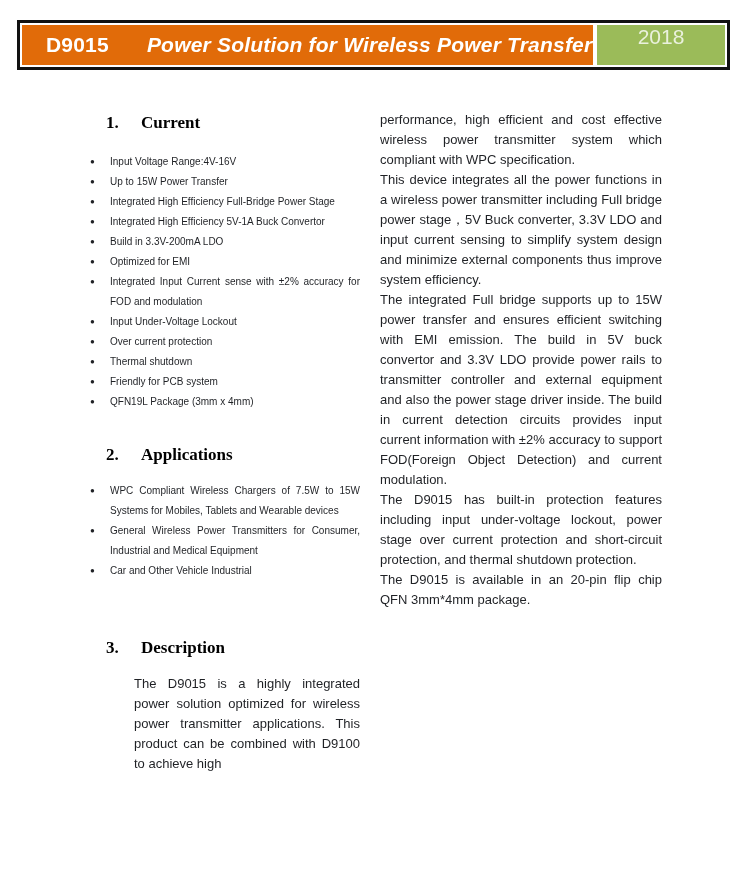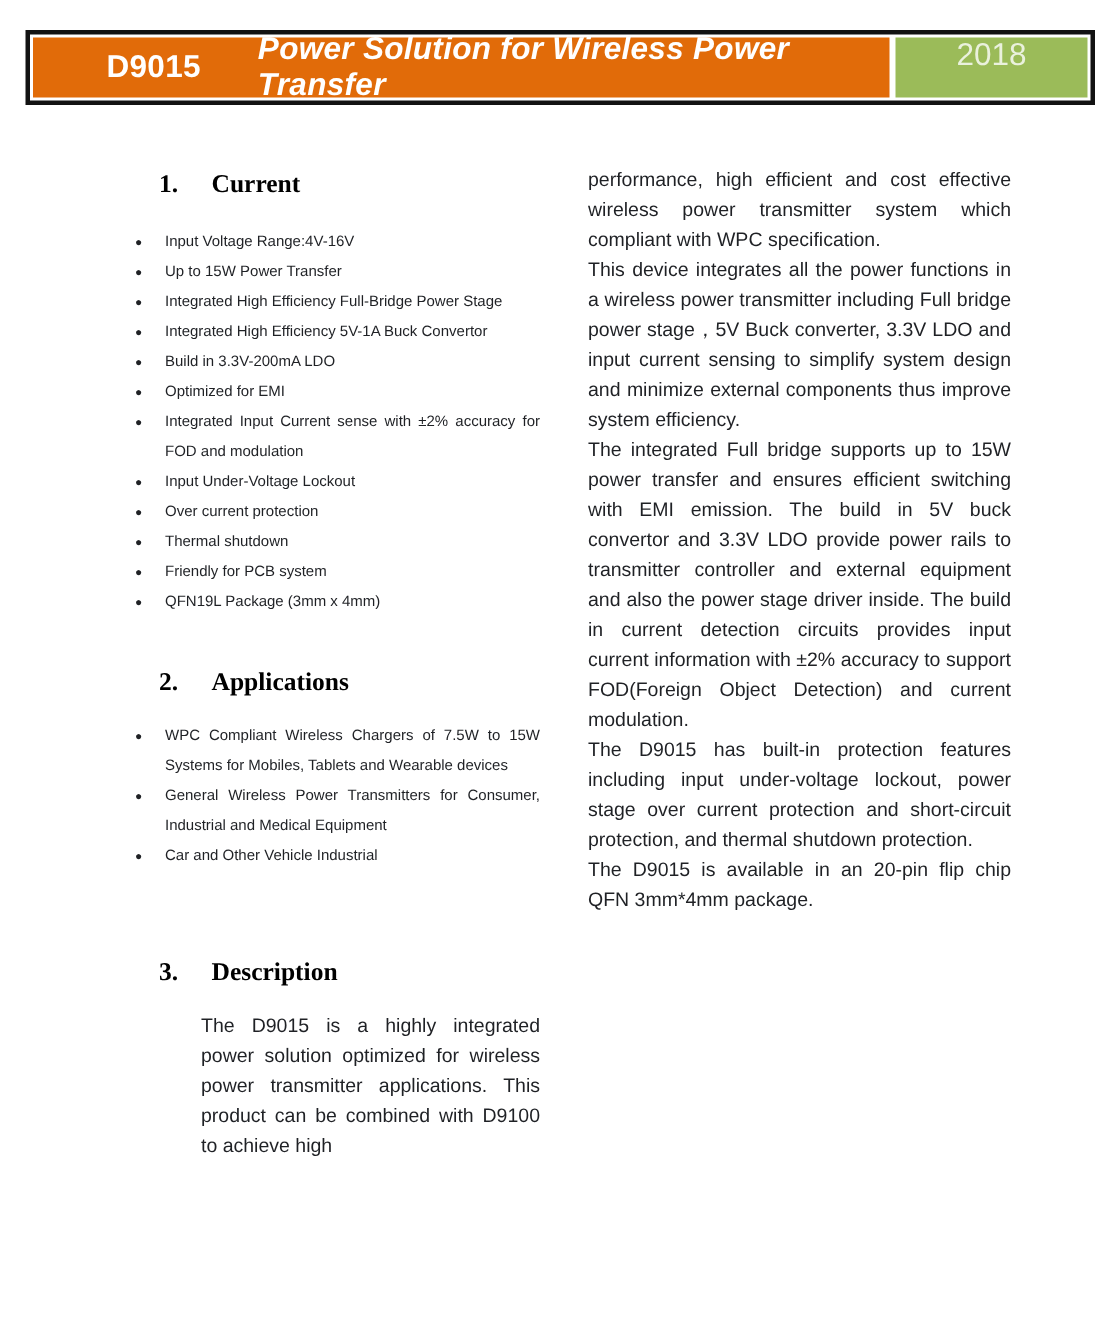--- a/index.html
+++ b/index.html
@@ -53,21 +53,21 @@
     font-size: 21px;
     font-weight: 400;
   }
 
   
   .content {
     display: flex;
     padding: 100px 0 0 88px;
   }
   .col-left  { width: 272px; flex: 0 0 auto; }
-  .col-right { width: 282px; flex: 0 0 auto; margin-left: 32px; padding-top: 10px; }
+  .col-right { width: 282px; flex: 0 0 auto; margin-left: 20px; padding-top: 10px; }
 
   .section-heading {
     display: flex;
     padding-left: 18px;
     font-family: "Liberation Serif", "DejaVu Serif", serif;
     font-weight: bold;
     font-size: 17px;
     color: #000000;
     line-height: 19px;
   }
@@ -103,21 +103,21 @@
     text-align: justify;
   }
 </style>
 </head>
 <body>
 
 <div class="page">
 
   <div class="header-frame">
     <div class="header-inner">
-      <div class="orange-bar" style="background-color: rgb(225, 107, 9); padding-left: 25px;">
+      <div class="orange-bar" style="background-color: rgb(225, 107, 9);">
         <span class="part-number">D9015</span>
         <span class="doc-title">Power Solution for Wireless Power Transfer</span>
       </div>
       <div class="year-box" style="background-color: rgb(155, 187, 89);">
         <span style="color: rgb(234, 241, 221);">2018</span>
       </div>
     </div>
   </div>
 
   <div class="content">

